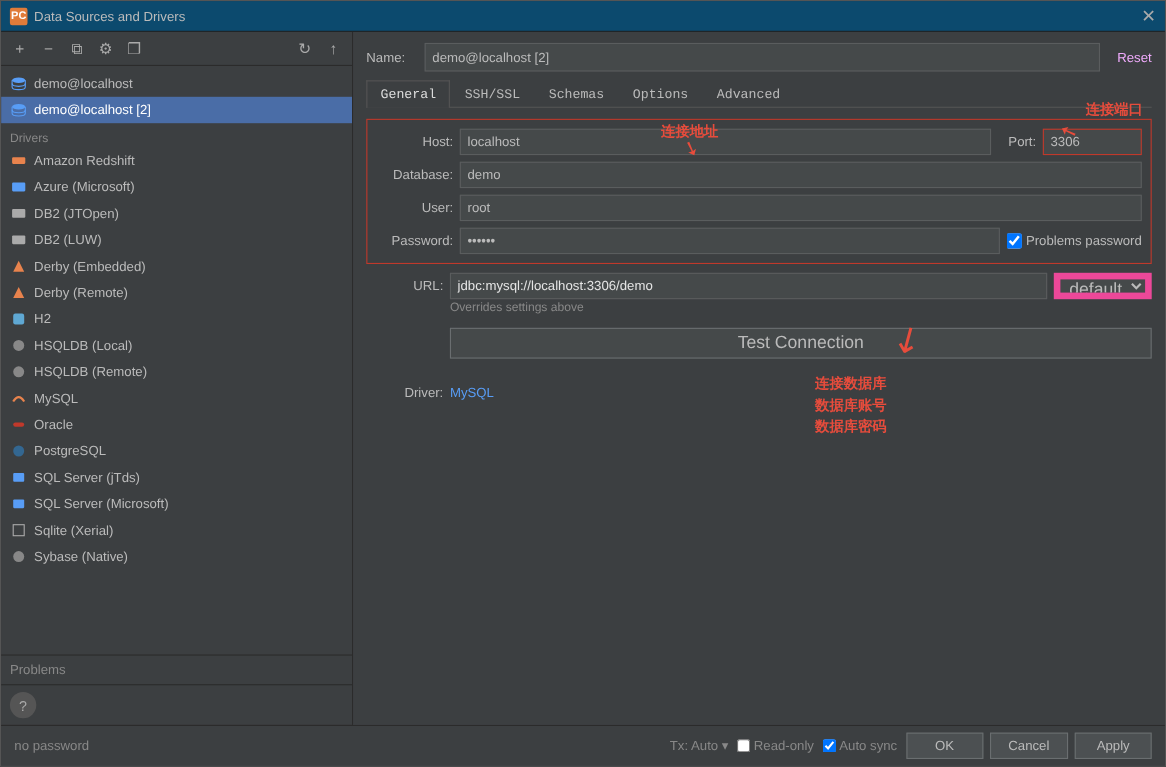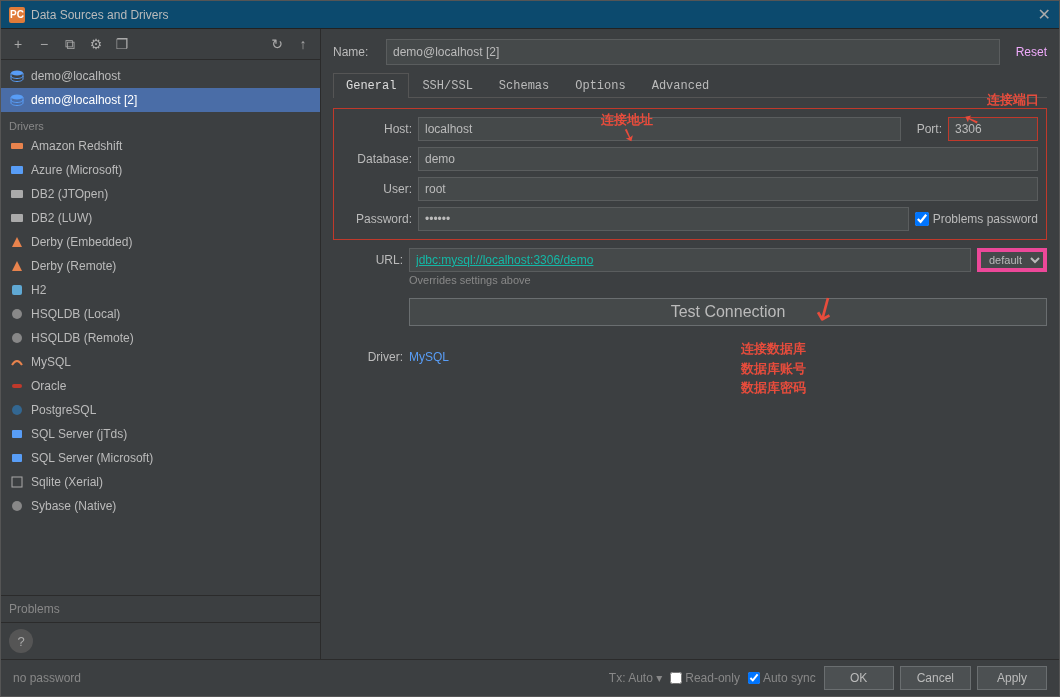--- a/index.html
+++ b/index.html
@@ -167,32 +167,31 @@
     .remember-row { display: flex; align-items: center; gap: 4px; }
     .remember-cb { width: 14px; height: 14px; cursor: pointer; }
     .remember-label { color: #bbb; font-size: 12px; }
 
     .url-section { margin-bottom: 6px; }
     .url-row { display: flex; align-items: center; gap: 6px; margin-bottom: 2px; }
     .url-input {
       flex: 1;
       background: #45494a;
       border: 1px solid #5a5d5e;
-      color: #14b8a6;
+      color: #e5e5e5;
       font-size: 12px;
       padding: 3px 6px;
       height: 24px;
       outline: none;
-      text-decoration: underline;
     }
     .url-select {
       background: #45494a;
-      border: 4px solid #ec4899;
-      color: #bbb;
-      font-size: 11px;
+      border: 6px solid #ec4899;
+      color: #bbb;
+      font-size: 16px;
       padding: 0 4px;
       height: 24px;
       outline: none;
     }
     .url-hint { color: #888; font-size: 11px; margin-left: 76px; margin-bottom: 6px; }
 
     .test-btn {
       background: #45494a;
       border: 1px solid #6a6e70;
       color: #bbb;

